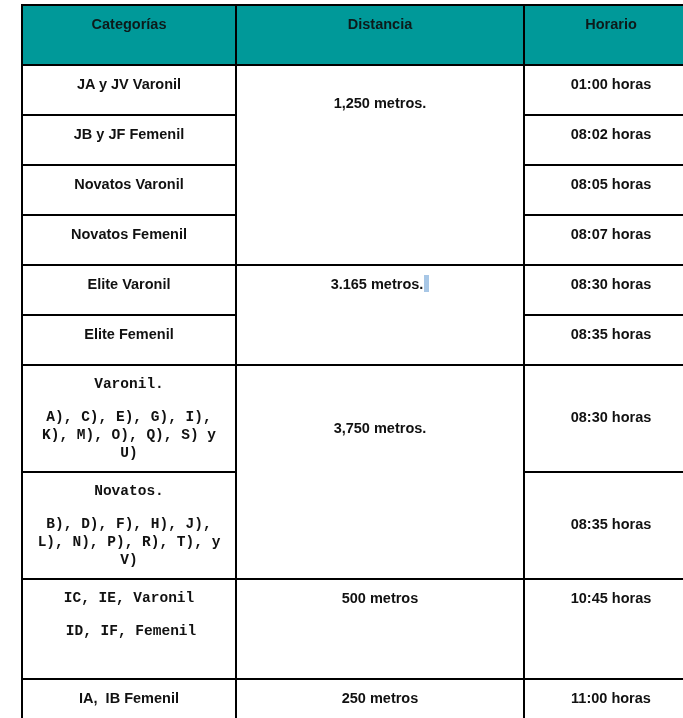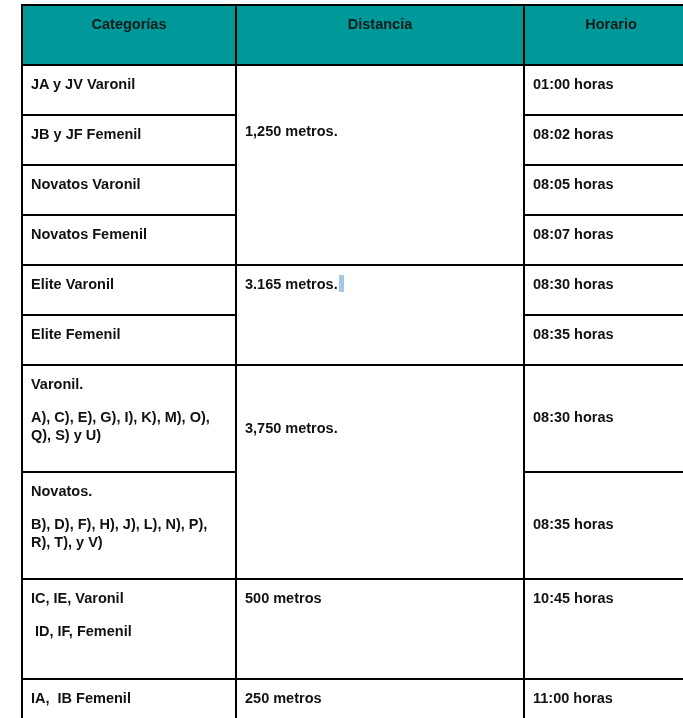--- a/index.html
+++ b/index.html
@@ -23,47 +23,49 @@
     table-layout: fixed;
     font-family: "Liberation Sans", sans-serif;
     font-weight: bold;
     font-size: 14.5px;
     color: #111111;
   }
   table.schedule td, table.schedule th {
     border: 2px solid #000000;
     vertical-align: top;
     padding: 0;
+    text-align: center;
   }
   table.schedule th {
     background: #009999;
     text-align: center;
     font-weight: bold;
     color: #0d1a1a;
     height: 58px;
   }
   table.schedule th .hdr {
     display: block;
     padding-top: 10px;
   }
   .cell {
     padding: 9px 8px 0 8px;
     line-height: 18px;
   }
   .cell p {
     margin: 0;
+    font-family: Liberation Mono, monospace;
   }
   .cell p + p {
     margin-top: 15px;
   }
   .cell .indent {
     padding-left: 4px;
   }
   .dist-mid {
-    padding-top: 56px;
+    padding-top: 28px;
   }
   .dist-mid2 {
     padding-top: 53px;
   }
   .time-mid {
     padding-top: 42px;
   }
   .time-mid2 {
     padding-top: 42px;
   }

